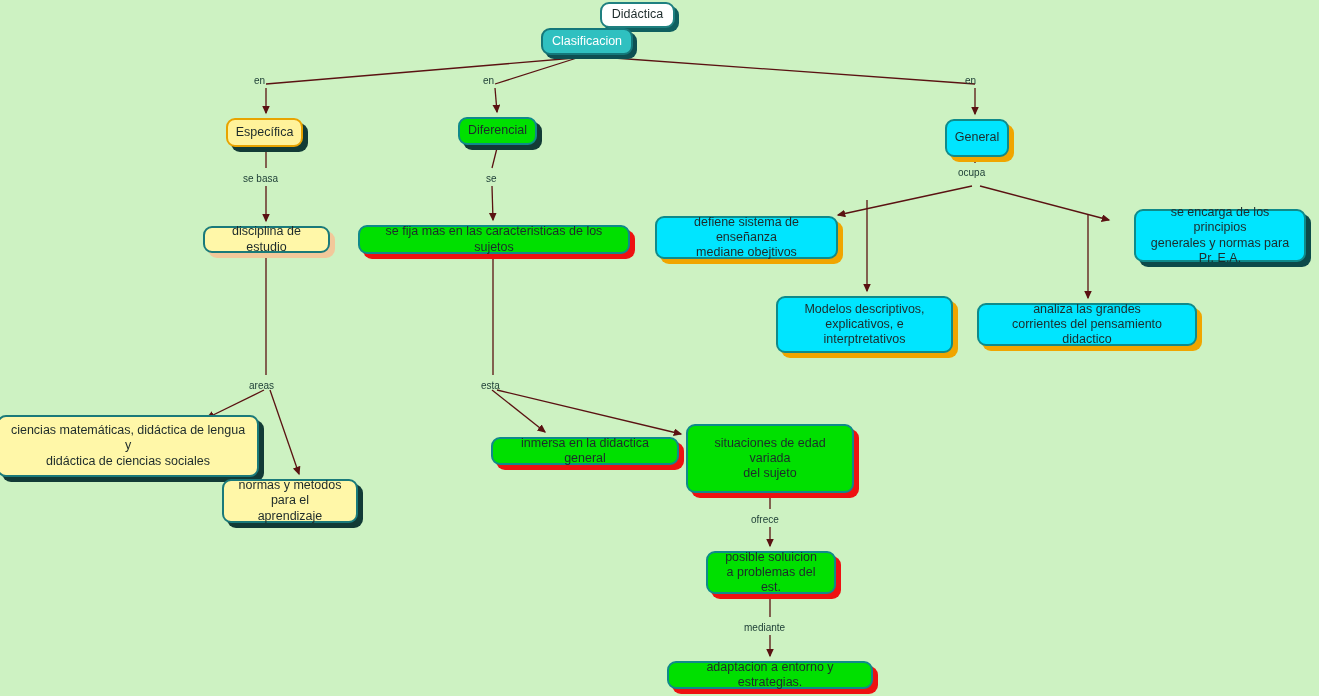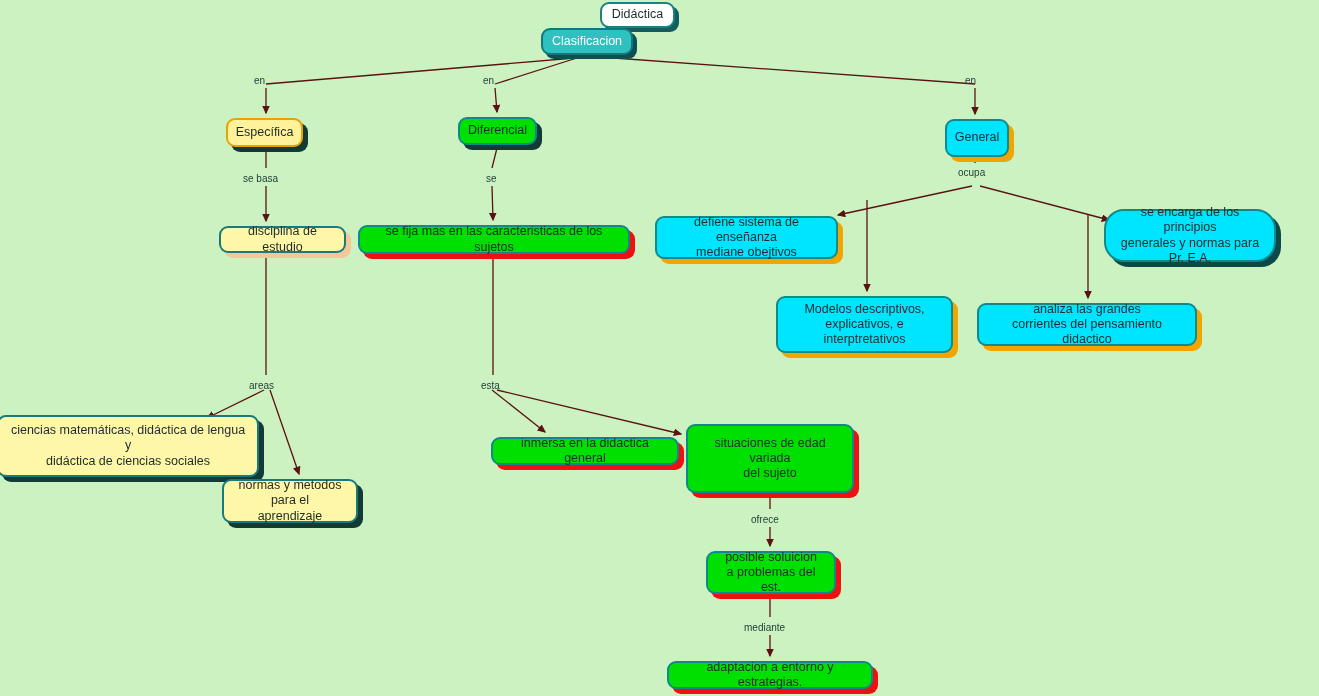--- a/index.html
+++ b/index.html
@@ -84,25 +84,25 @@
         <polyline points="770,597 770,617" fill="none" stroke="#5a1212" stroke-width="1.3"></polyline>
         <polyline points="770,635 770,656" fill="none" stroke="#5a1212" stroke-width="1.3" marker-end="url(#arrowhead)"></polyline>
       </g>
   </svg>
   <div id="nodes-layer">
       <div class="node n-white" style="left: 557px; top: 2px; width: 75px; height: 26px; margin-left: 43px;">Didáctica</div>
       <div class="node n-teal" style="left: 541px; top: 28px; width: 92px; height: 27px;">Clasificacion</div>
       <div class="node n-yellow" style="left: 226px; top: 118px; width: 77px; height: 29px;">Específica</div>
       <div class="node n-green-d" style="left: 458px; top: 117px; width: 79px; height: 28px;">Diferencial</div>
       <div class="node n-cyan" style="left: 945px; top: 119px; width: 64px; height: 38px;">General</div>
-      <div class="node n-yellow-p" style="left: 203px; top: 226px; width: 127px; height: 27px; margin-left: 16px;">disciplina de estudio</div>
+      <div class="node n-yellow-p" style="left: 203px; top: 226px; width: 127px; height: 27px;">disciplina de estudio</div>
       <div class="node n-green" style="left: 358px; top: 225px; width: 272px; height: 29px;">se fija mas en las caracteristicas de los sujetos</div>
       <div class="node n-cyan" style="left: 655px; top: 216px; width: 183px; height: 43px;">defiene sistema de enseñanza
 mediane obejtivos</div>
-      <div class="node n-cyan-d" style="left: 1104px; top: 209px; width: 172px; height: 53px; border-radius: 20px;">se encarga de los principios
+      <div class="node n-cyan-d" style="left: 1134px; top: 209px; width: 172px; height: 53px;">se encarga de los principios
 generales y normas para Pr. E.A.</div>
       <div class="node n-cyan" style="left: 776px; top: 296px; width: 177px; height: 57px;">Modelos descriptivos,
 explicativos, e interptretativos</div>
       <div class="node n-cyan" style="left: 977px; top: 303px; width: 220px; height: 43px;">analiza las grandes
 corrientes del pensamiento didactico</div>
       <div class="node n-yellow2" style="left: -3px; top: 415px; width: 262px; height: 62px;">ciencias matemáticas, didáctica de lengua y
 didáctica de ciencias sociales</div>
       <div class="node n-yellow2" style="left: 222px; top: 479px; width: 136px; height: 44px;">normas y metodos para el
 aprendizaje</div>
       <div class="node n-green" style="left: 473px; top: 437px; width: 188px; height: 28px; margin-left: 18px;">inmersa en la didactica general</div>

